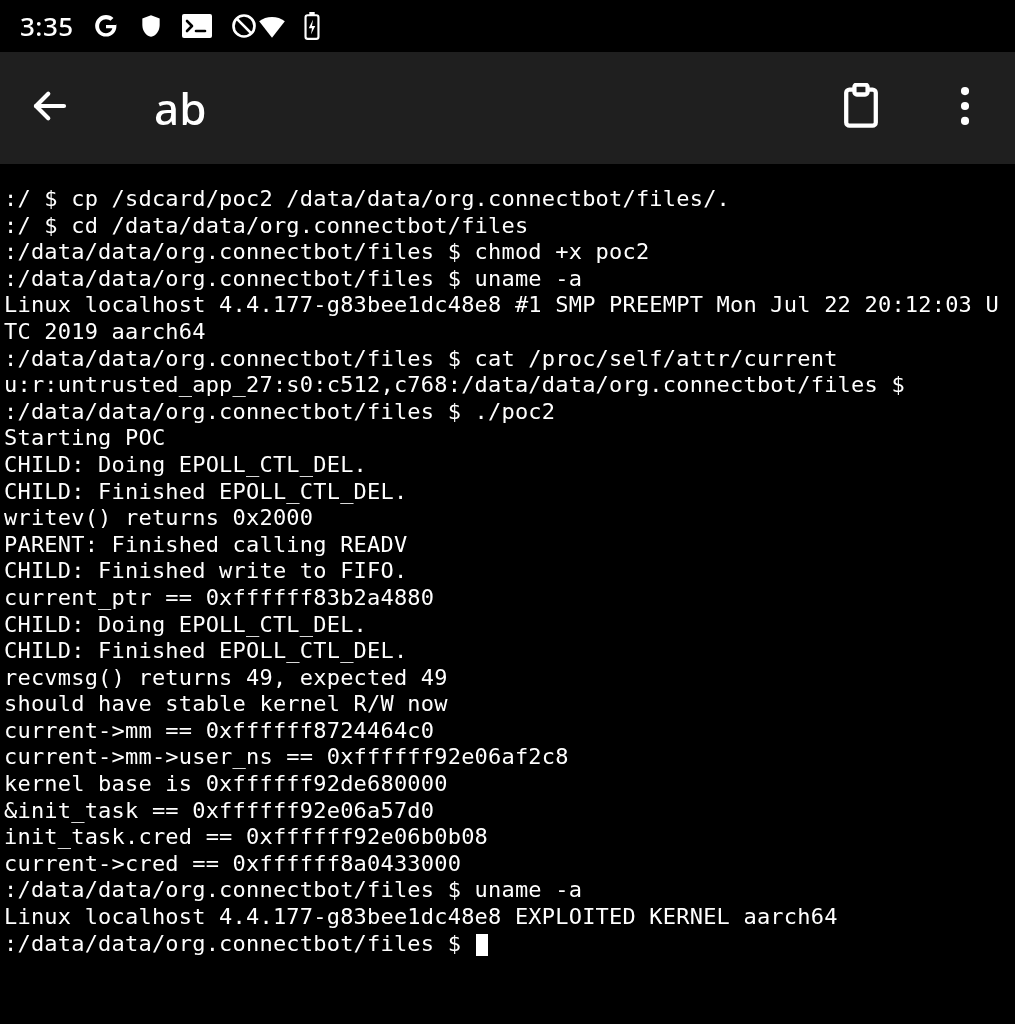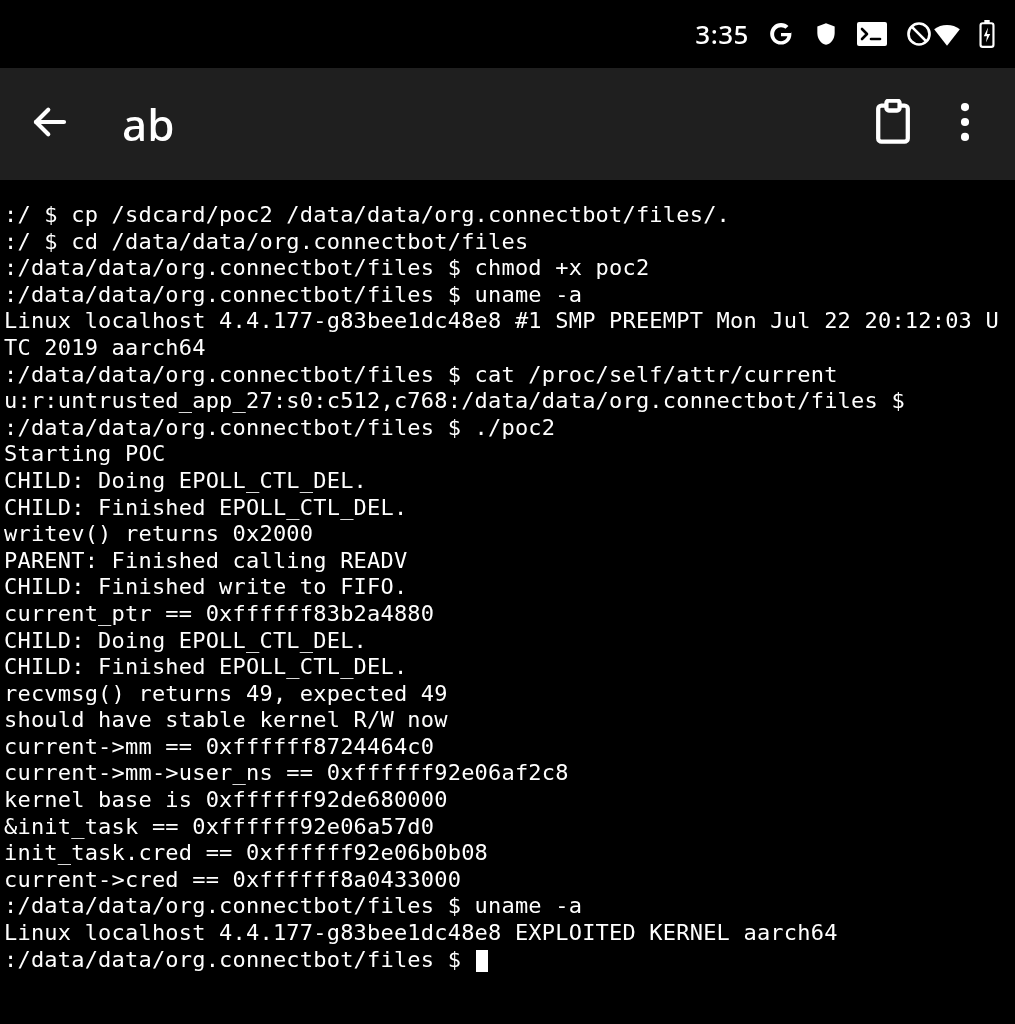--- a/index.html
+++ b/index.html
@@ -5,24 +5,24 @@
   * { margin: 0; padding: 0; box-sizing: border-box; }
   html, body {
     width: 1015px;
     height: 1024px;
     background: #000;
     color: #fff;
     font-family: -apple-system, system-ui, sans-serif;
     overflow: hidden;
   }
   .status-bar {
-    height: 68px;
+    height: 52px;
     display: flex;
     align-items: center;
-    justify-content: flex-end;
+    justify-content: flex-start;
     padding: 0 20px;
     background: #000;
   }
   .status-left, .status-right {
     display: flex;
     align-items: center;
     gap: 18px;
   }
   .status-clock {
     font-size: 26px;
@@ -35,20 +35,21 @@
     justify-content: center;
   }
   .status-icon svg { display: block; }
 
   .app-bar {
     height: 112px;
     background: #1f1f1f;
     display: flex;
     align-items: center;
     padding: 0 14px 0 10px;
+    gap: 32px;
   }
   .app-bar .back-btn {
     width: 80px;
     height: 80px;
     display: flex;
     align-items: center;
     justify-content: center;
     cursor: pointer;
   }
   .app-bar .title {

